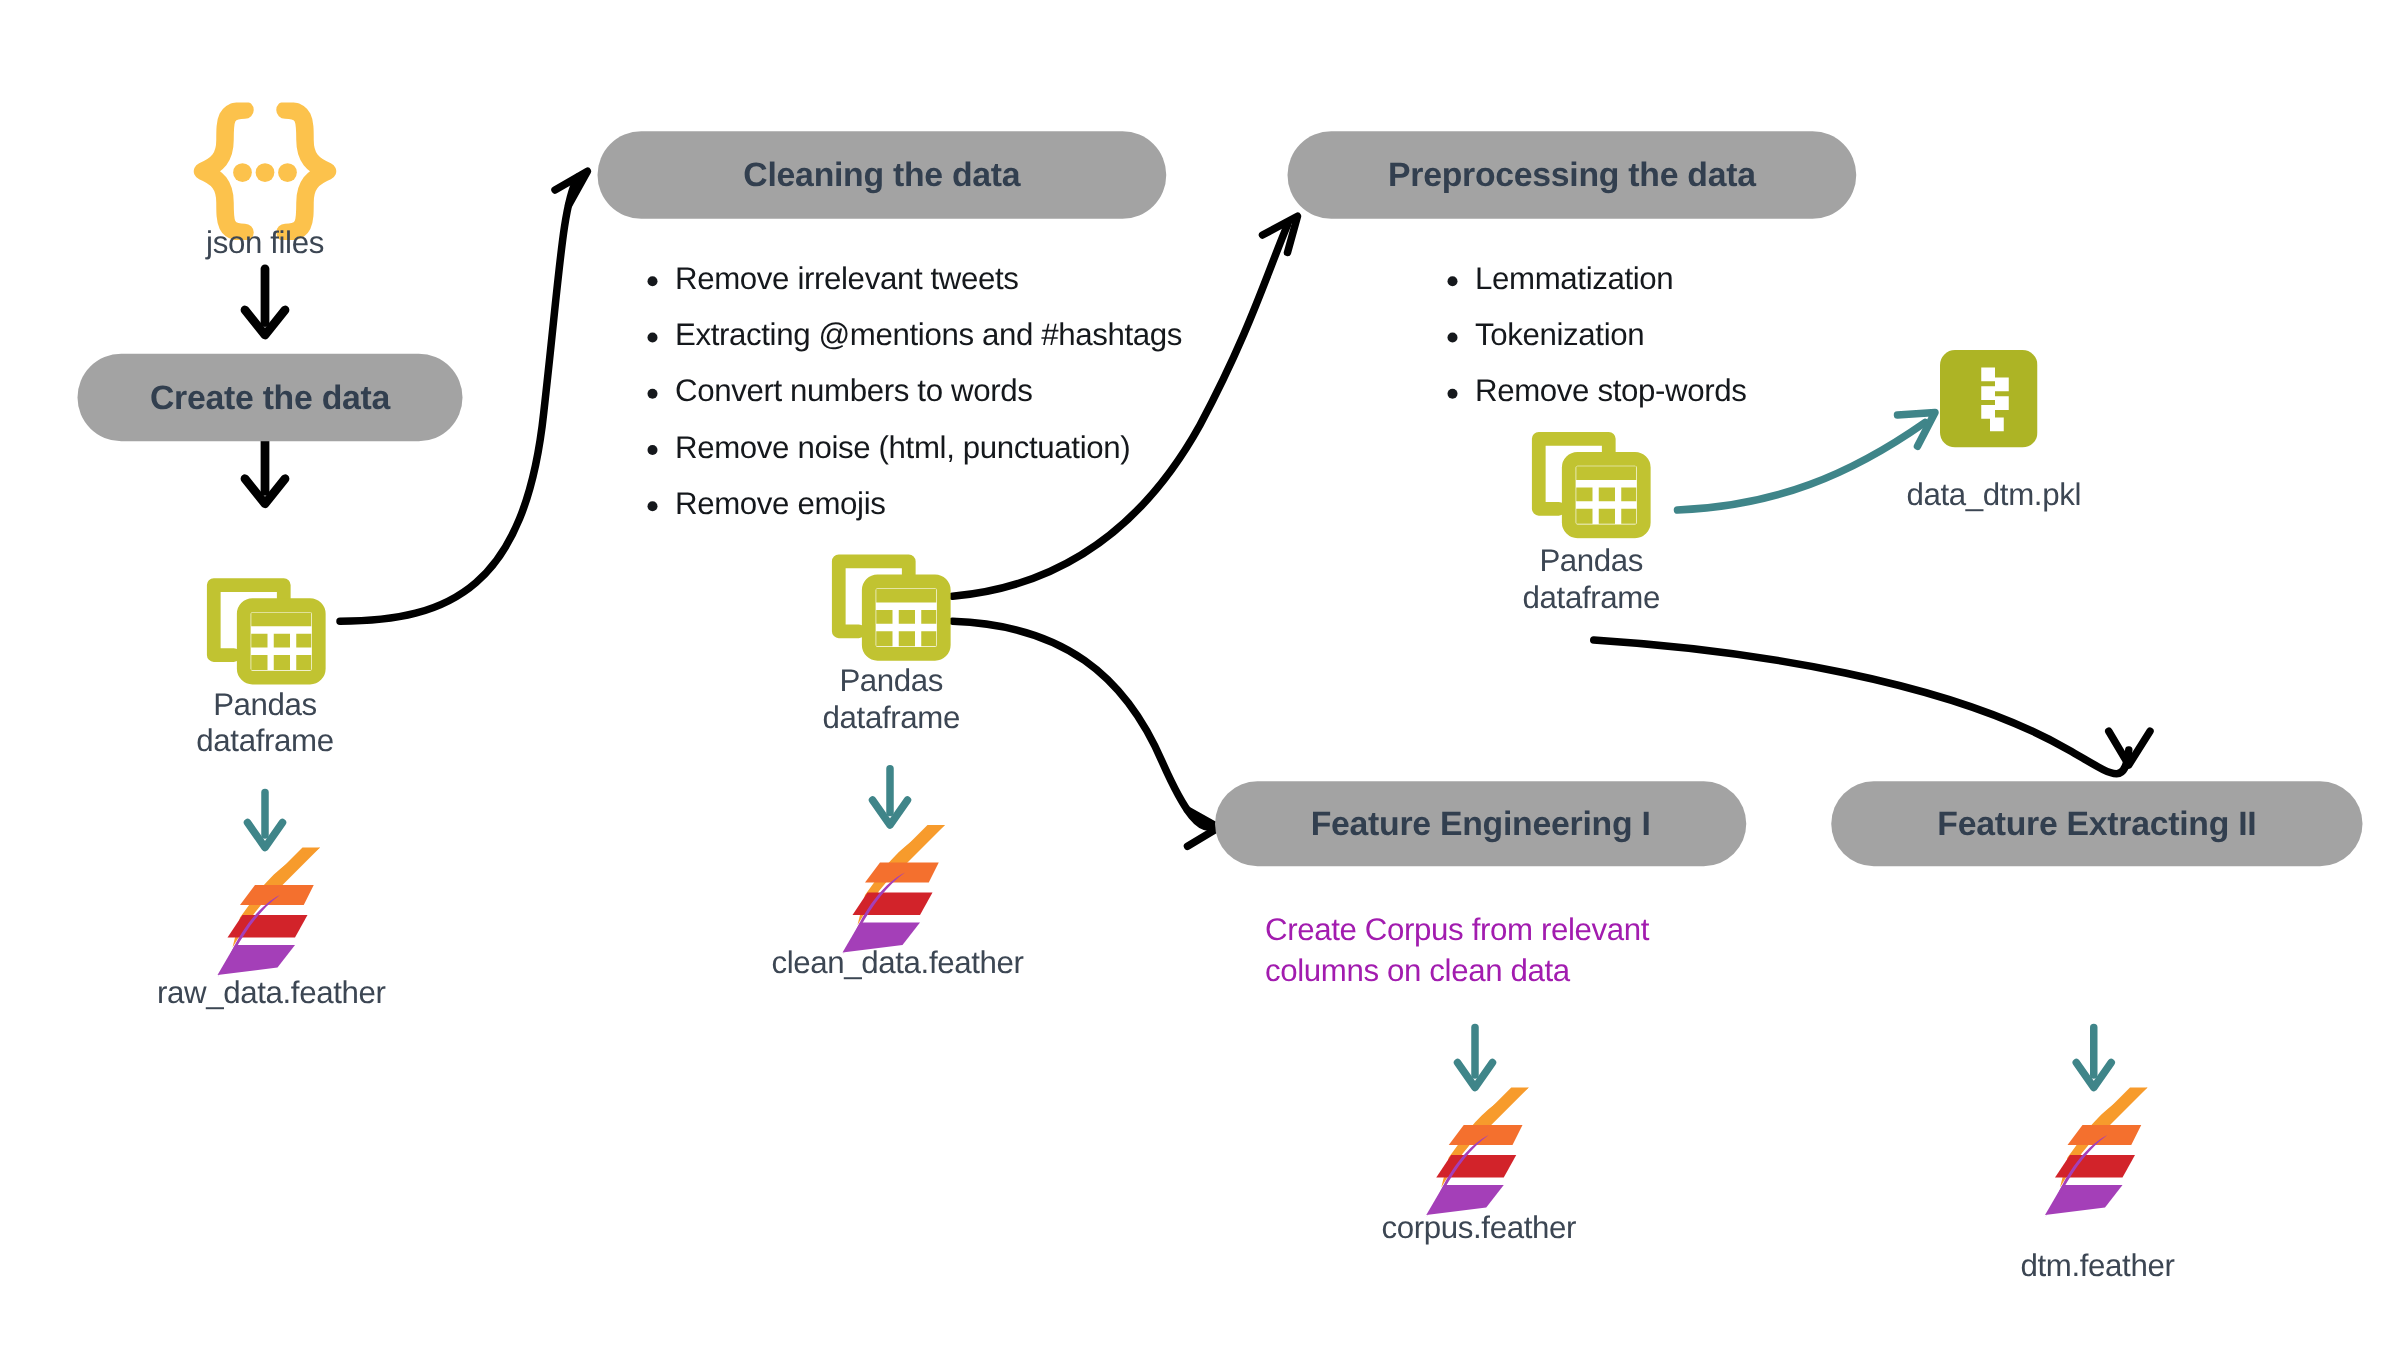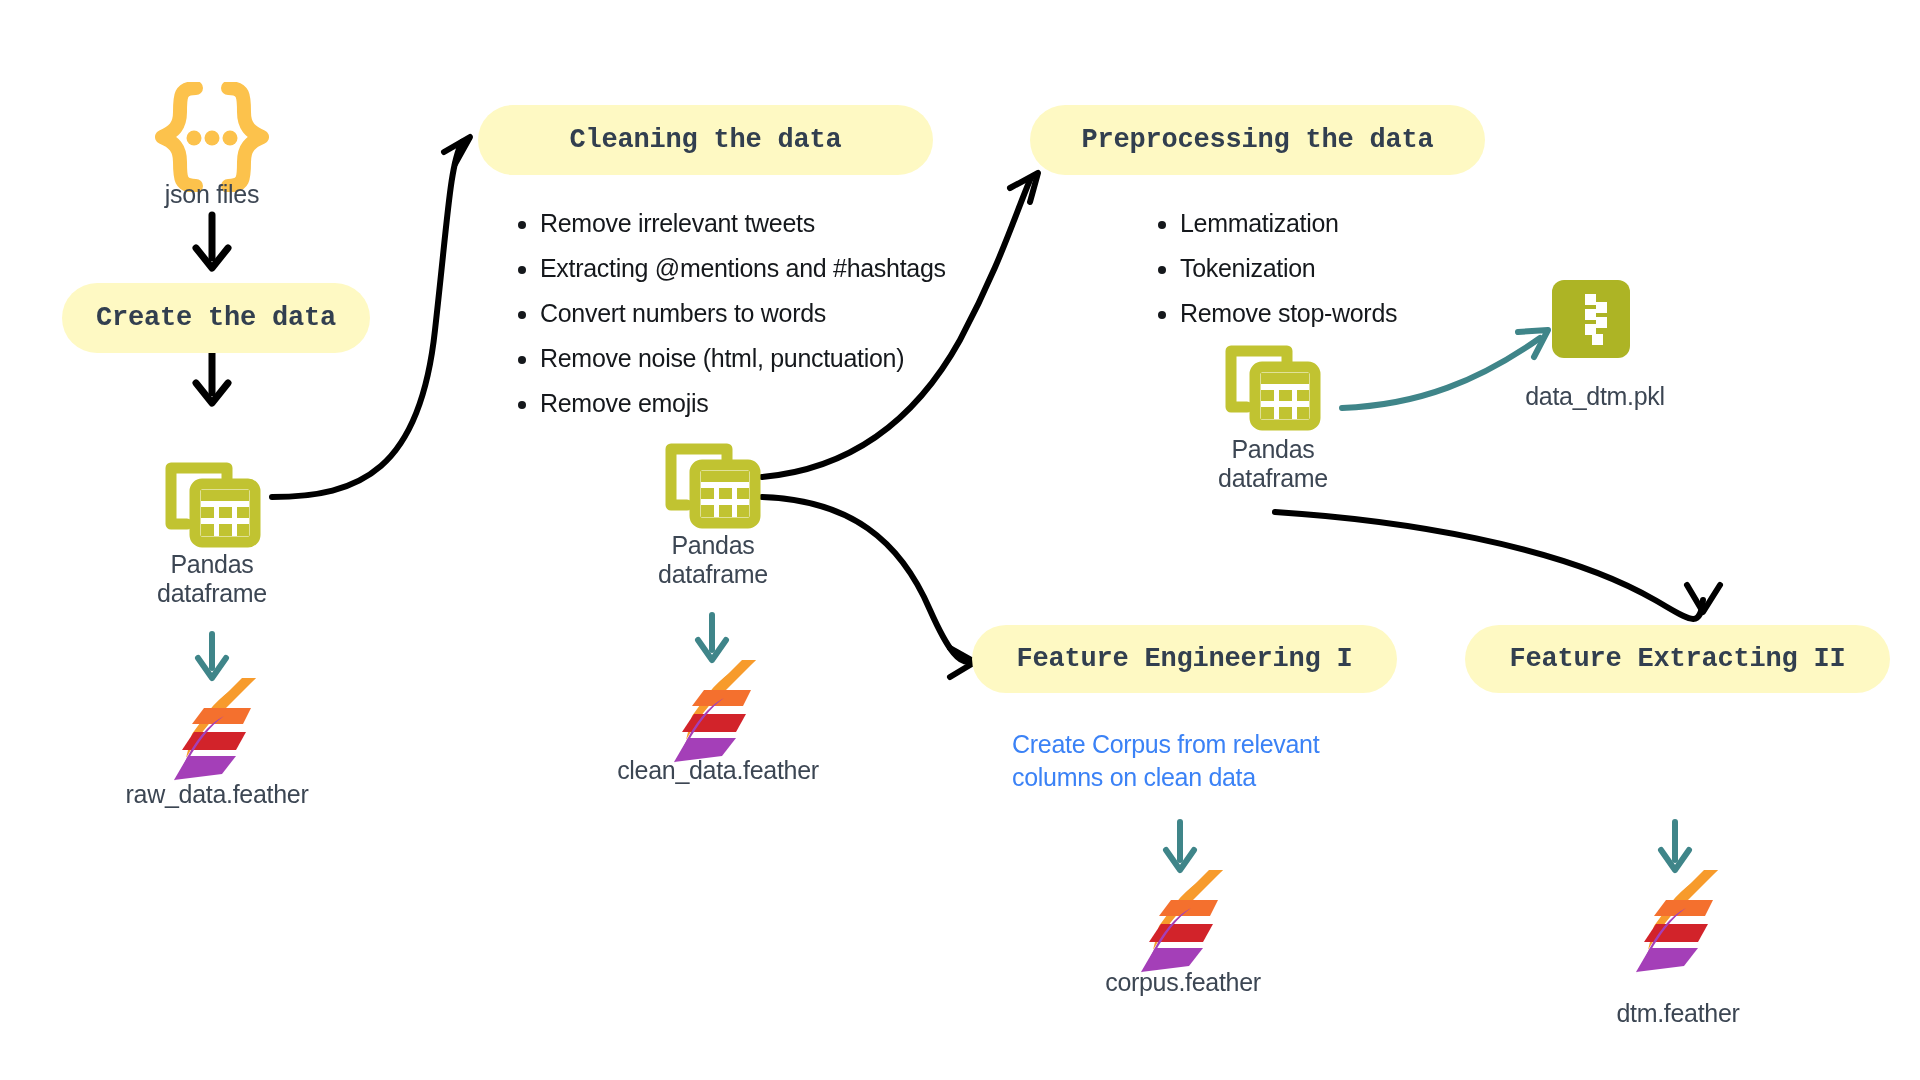--- a/index.html
+++ b/index.html
@@ -19,31 +19,30 @@
     position: absolute;
     inset: 0;
     width: 1920px;
     height: 1080px;
   }
   
   .node { position: absolute; }
 
   
   .pill {
-    background: #fef9c3;
+    background: #a3a3a3;
     border-radius: 999px;
     display: flex;
     align-items: center;
     justify-content: center;
     color: #323f4f;
     font-weight: bold;
     letter-spacing: -0.2px;
     text-align: center;
     box-sizing: border-box;
-    font-family: Liberation Mono, monospace;
   }
 
   
   ul.bullets {
     margin: 16px;
     padding: 0 0 0 34px;
     list-style: none;
     color: #15181c;
   }
   ul.bullets li {
@@ -61,21 +60,21 @@
     width: 8px;
     height: 8px;
     border-radius: 50%;
     background: #15181c;
   }
 
   
   .desc {
     font-size: 25px;
     line-height: 33px;
-    color: #3b82f6;
+    color: #a21caf;
     letter-spacing: -0.3px;
   }
 
   
   .caption {
     font-size: 25px;
     line-height: 29px;
     color: #3c4653;
     text-align: center;
     letter-spacing: -0.3px;

